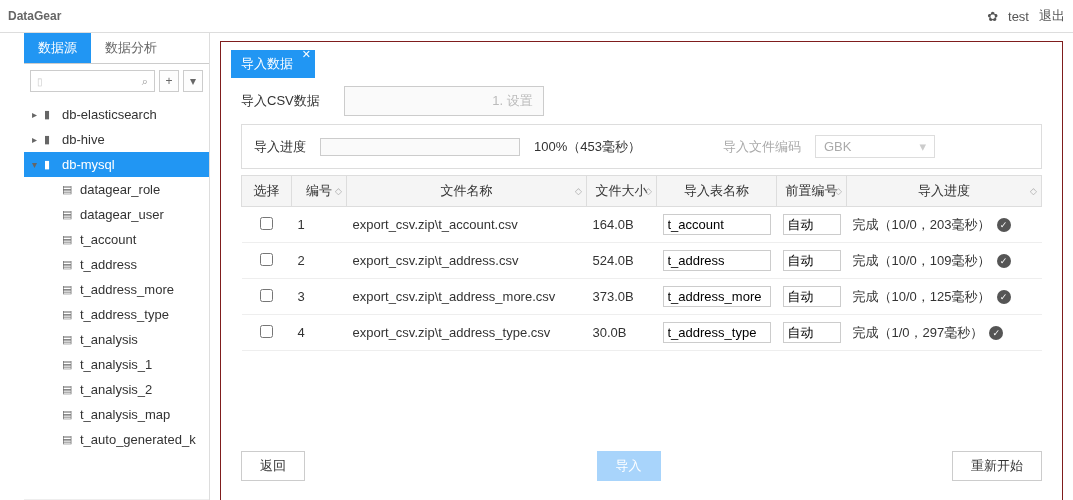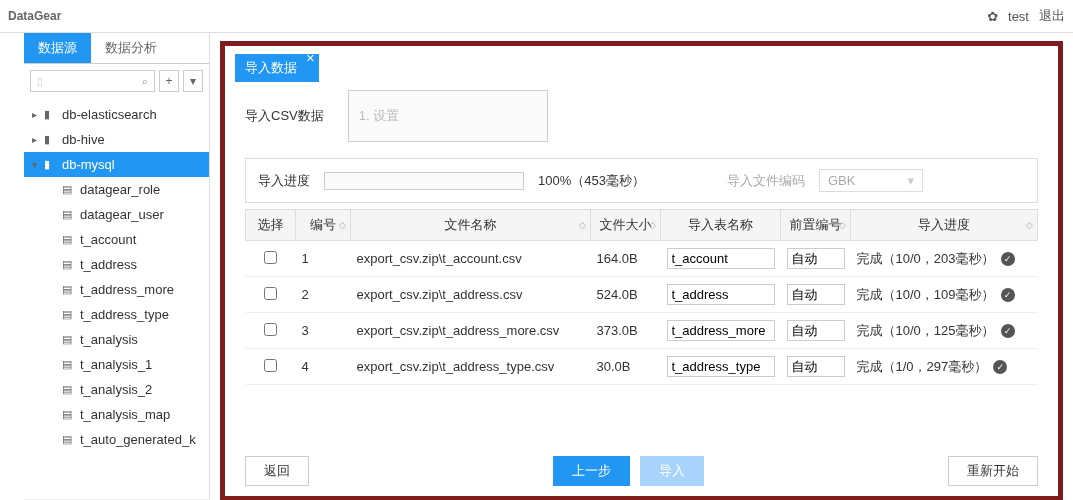--- a/index.html
+++ b/index.html
@@ -23,42 +23,42 @@
 .tree { padding: 4px 0; }
 .tree-node { display: flex; align-items: center; padding: 5px 4px 5px 8px; cursor: pointer; white-space: nowrap; }
 .tree-node.level1 { padding-left: 38px; }
 .tree-node.sel { background: #2196F3; color: #fff; }
 .tree-node.sel .dbicon { color: #fff; }
 .caret { width: 10px; font-size: 10px; color: #666; margin-right: 2px; }
 .dbicon { width: 14px; margin-right: 4px; font-size: 11px; color: #666; }
 .hscroll { height: 12px; border-top: 1px solid #eee; background: #f5f5f5; }
 .hscroll::-webkit-scrollbar { height: 12px; }
 .right { flex: 1; padding: 8px 10px; position: relative; }
-.panel { border: 5px solid #7f1d1d; height: 460px; position: relative; background: #fff; }
+.panel { border: 1px solid #7f1d1d; height: 460px; position: relative; background: #fff; }
 .panel-tab { position: absolute; top: 8px; left: 10px; background: #2196F3; color: #fff; padding: 5px 22px 5px 10px; font-size: 13px; }
 .panel-tab .x { position: absolute; top: -2px; right: 4px; font-size: 11px; cursor: pointer; }
 .content { padding: 44px 20px 10px 20px; }
-.title-row { display: flex; align-items: center; gap: 24px; margin-bottom: 16px; }
-.step { border: 1px solid #ccc; padding: 16px 10px; width: 200px; color: #999; background: #fafafa;}
+.title-row { display: flex; align-items: center; gap: 24px; margin-bottom: 8px; }
+.step { border: 1px solid #ccc; padding: 5px 10px; width: 200px; color: #999; background: #fafafa; text-align: right;}
 .step.disabled { color: #bbb; }
 .prog-row { border: 1px solid #ddd; padding: 10px 12px; display: flex; align-items: center; gap: 14px; margin-bottom: 6px; }
 .prog-row .progbar { width: 200px; height: 18px; border: 1px solid #ccc; background: #fafafa; }
 .prog-row .proglbl { color: #333; }
 .enc-lbl { color: #aaa; margin-left: 68px; }
-.enc-sel { border: 1px solid #ddd; padding: 3px 8px; width: 104px; color: #aaa; display: flex; justify-content: space-between; }
+.enc-sel { border: 1px solid #ddd; padding: 3px 8px; width: 120px; color: #aaa; display: flex; justify-content: space-between; }
 .table { width: 100%; border-collapse: collapse; margin-top: 2px; }
 .table th { background: #f5f5f5; border: 1px solid #ddd; padding: 6px 6px; font-weight: normal; font-size: 13px; color: #333; position: relative;}
 .table th .sort { font-size: 9px; color: #aaa; position: absolute; right: 4px; top: 50%; transform: translateY(-50%);}
 .table td { border-bottom: 1px solid #eee; padding: 7px 6px; font-size: 13px; }
 .table input[type=checkbox]{ }
 .table input[type=text]{ border: 1px solid #ccc; padding: 2px 4px; width: 100%; font-size: 13px;}
 .table .center{ text-align:center; }
 .prog-cell { display: flex; align-items: center; gap: 6px; }
 .check-circle { width: 14px; height: 14px; border-radius: 50%; background: #555; color: #fff; font-size: 9px; display: inline-flex; align-items: center; justify-content: center; }
-.footer { position: absolute; bottom: 10px; left: 20px; right: 20px; display: flex; align-items: center; gap: 10px; }
+.footer { position: absolute; bottom: 19px; left: 20px; right: 20px; display: flex; align-items: center; gap: 10px; }
 .btn { border: 1px solid #ccc; padding: 5px 18px; cursor: pointer; background: #fff; font-size: 13px;}
 .btn.primary { background: #2196F3; color: #fff; border-color: #2196F3; }
 .btn.disabled { background: #a8d4fb; color: #fff; border-color: #a8d4fb; }
 .spacer { flex: 1; }
 </style>
 </head>
 <body>
 
 <div class="topbar">
   <div class="topbar-left">DataGear</div>
@@ -242,20 +242,19 @@
                   </div>
                 </td>
               </tr>
             </tbody>
         </table>
       </div>
 
       <div class="footer">
         <div class="btn">返回</div>
         <div class="spacer"></div>
-        <div class="btn primary">上一步</div>
         <div class="btn disabled">导入</div>
         <div class="spacer"></div>
         <div class="btn">重新开始</div>
       </div>
     </div>
   </div>
 </div>
 
 </body></html>

